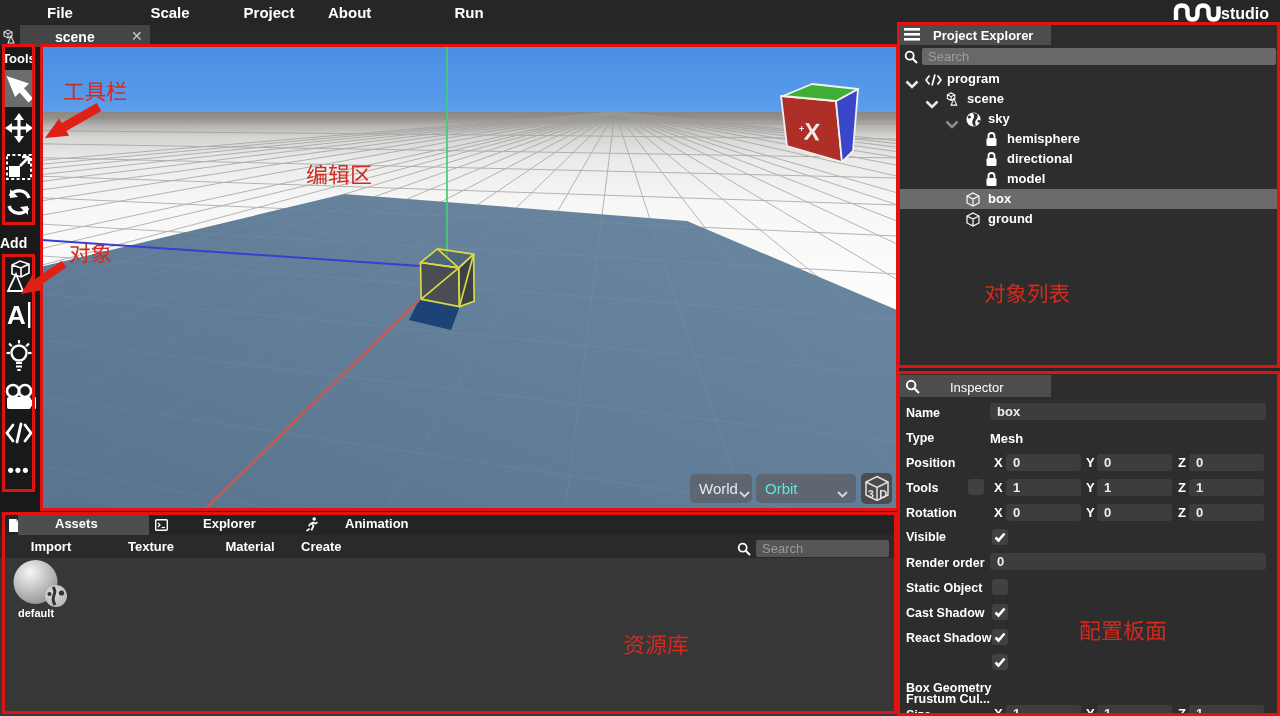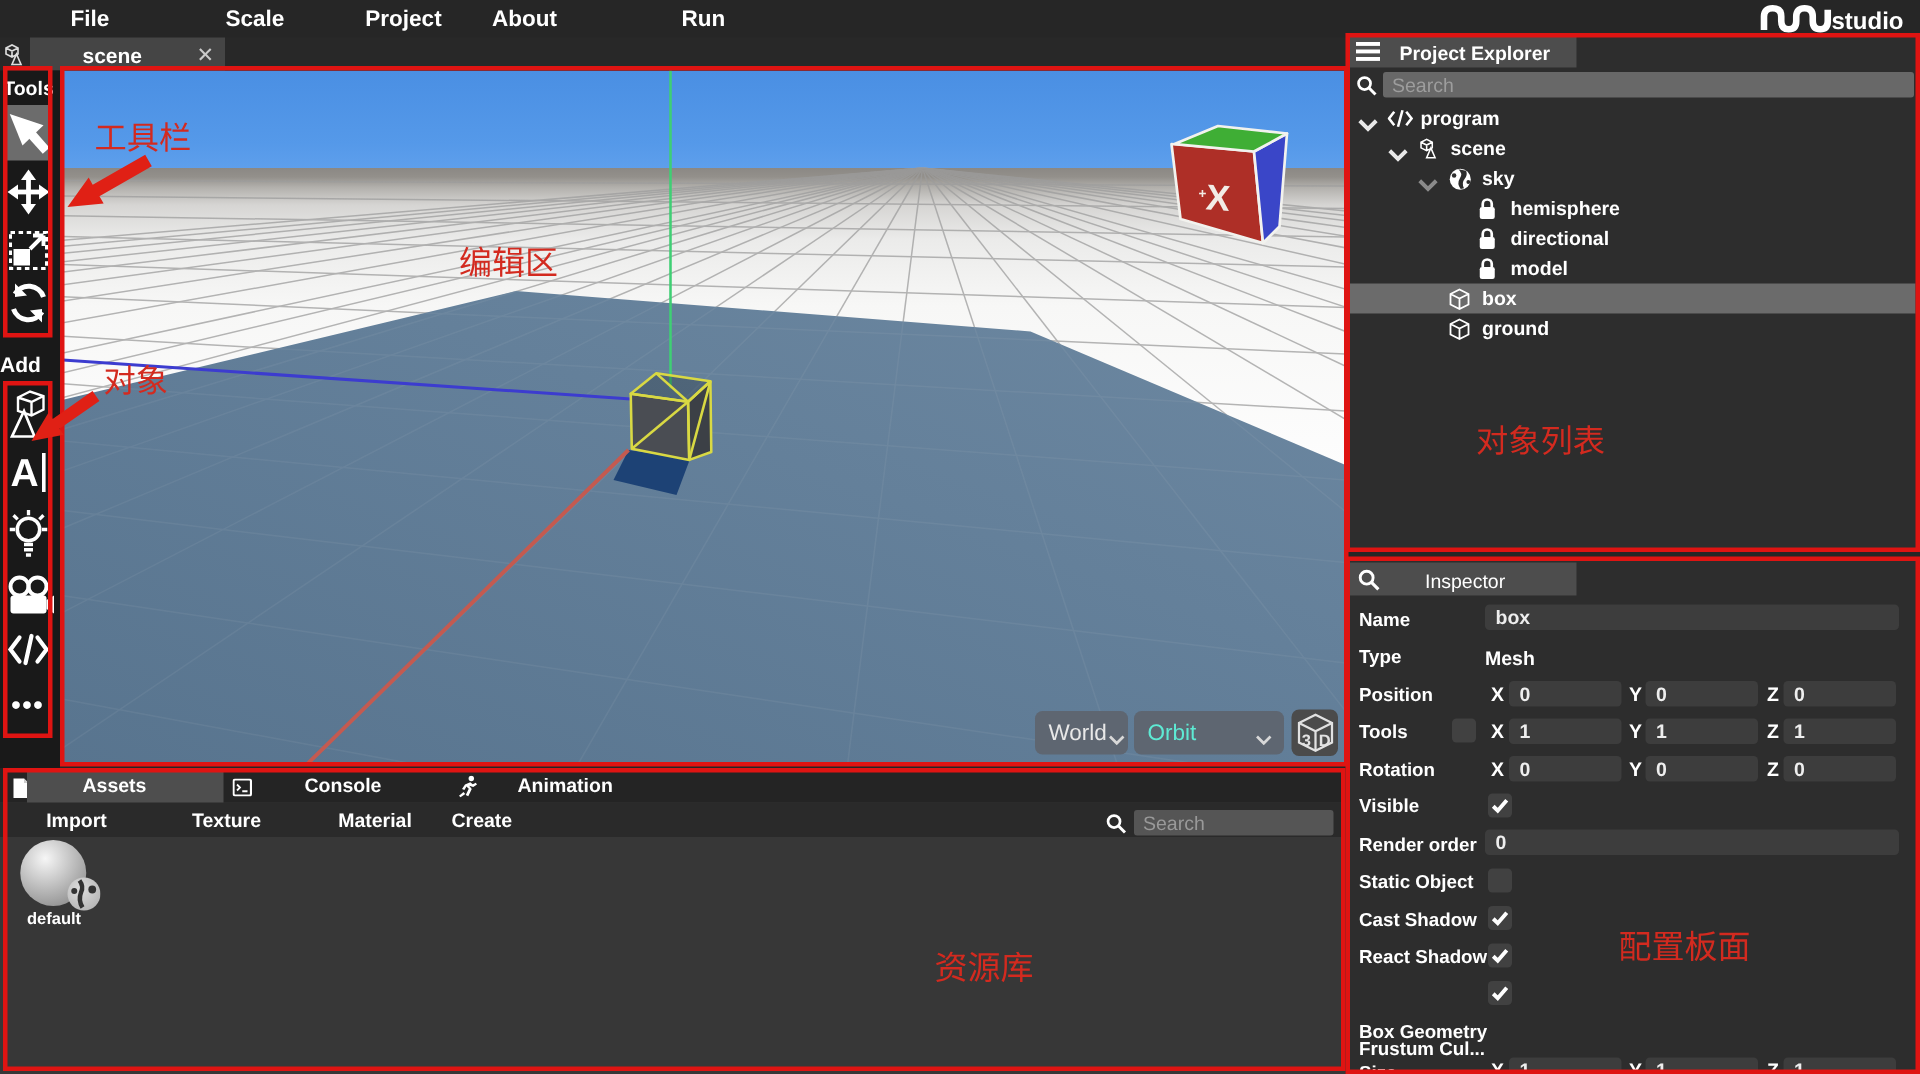--- a/index.html
+++ b/index.html
@@ -389,21 +389,21 @@
     <path d="M1 1 L8 1 L11 4 L11 14 L1 14 Z" fill="#fff"></path>
     <path d="M8 1 L8 4 L11 4" fill="#ccc"></path>
   </svg>
 <div class="abs" style="left:18px;top:512px;width:131px;height:23px;background:#4e4e4e"></div>
 <div class="abs w" style="left:55px;top:516px;font-size:13px;font-weight:bold">Assets</div>
 <svg class="abs" style="left:155px;top:519px" width="13" height="12" viewBox="0 0 13 12">
     <rect x="0.7" y="0.7" width="11.6" height="10.6" rx="1" fill="none" stroke="#fff" stroke-width="1.4"></rect>
     <path d="M3 4 L5 6 L3 8" fill="none" stroke="#fff" stroke-width="1.2"></path>
     <path d="M6.5 8.5 L10 8.5" stroke="#fff" stroke-width="1.2"></path>
   </svg>
-<div class="abs w" style="left:203px;top:516px;font-size:13px;font-weight:bold">Console</div>
+<div class="abs w" style="left:203px;top:516px;font-size:13px;font-weight:bold">Explorer</div>
 <svg class="abs" style="left:305px;top:517px" width="14" height="15" viewBox="0 0 14 15">
     <g fill="#fff">
       <circle cx="9.2" cy="2" r="1.8"></circle>
       <path d="M8.5 4.5 L5 6 L3 9 L4.6 9.6 L6 7.3 L7.5 8.8 L5.5 13 L7.2 13.8 L9.5 9 L7.8 6.8 L10.5 7.6 L13 6 L12.2 4.8 L10.2 5.8 Z"></path>
       <path d="M4 11 L1 13.5 L2 14.5 L5.2 12.4 Z"></path>
     </g>
   </svg>
 <div class="abs w" style="left:345px;top:516px;font-size:13px;font-weight:bold">Animation</div>
 <div class="abs w" style="left:1px;top:539px;width:100px;text-align:center;font-size:13px;font-weight:bold">Import</div>
 <div class="abs w" style="left:101px;top:539px;width:100px;text-align:center;font-size:13px;font-weight:bold">Texture</div>

